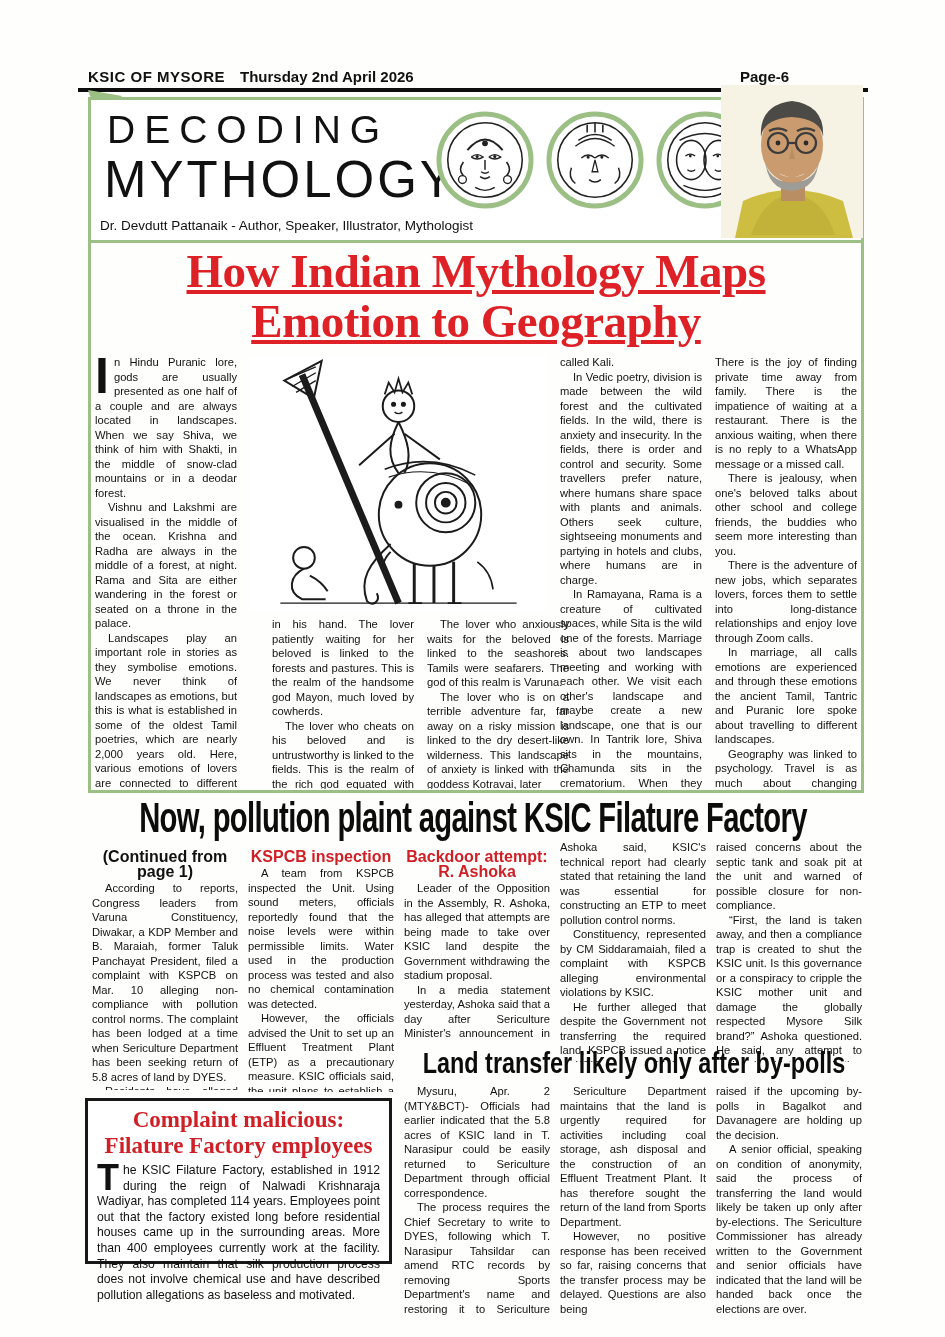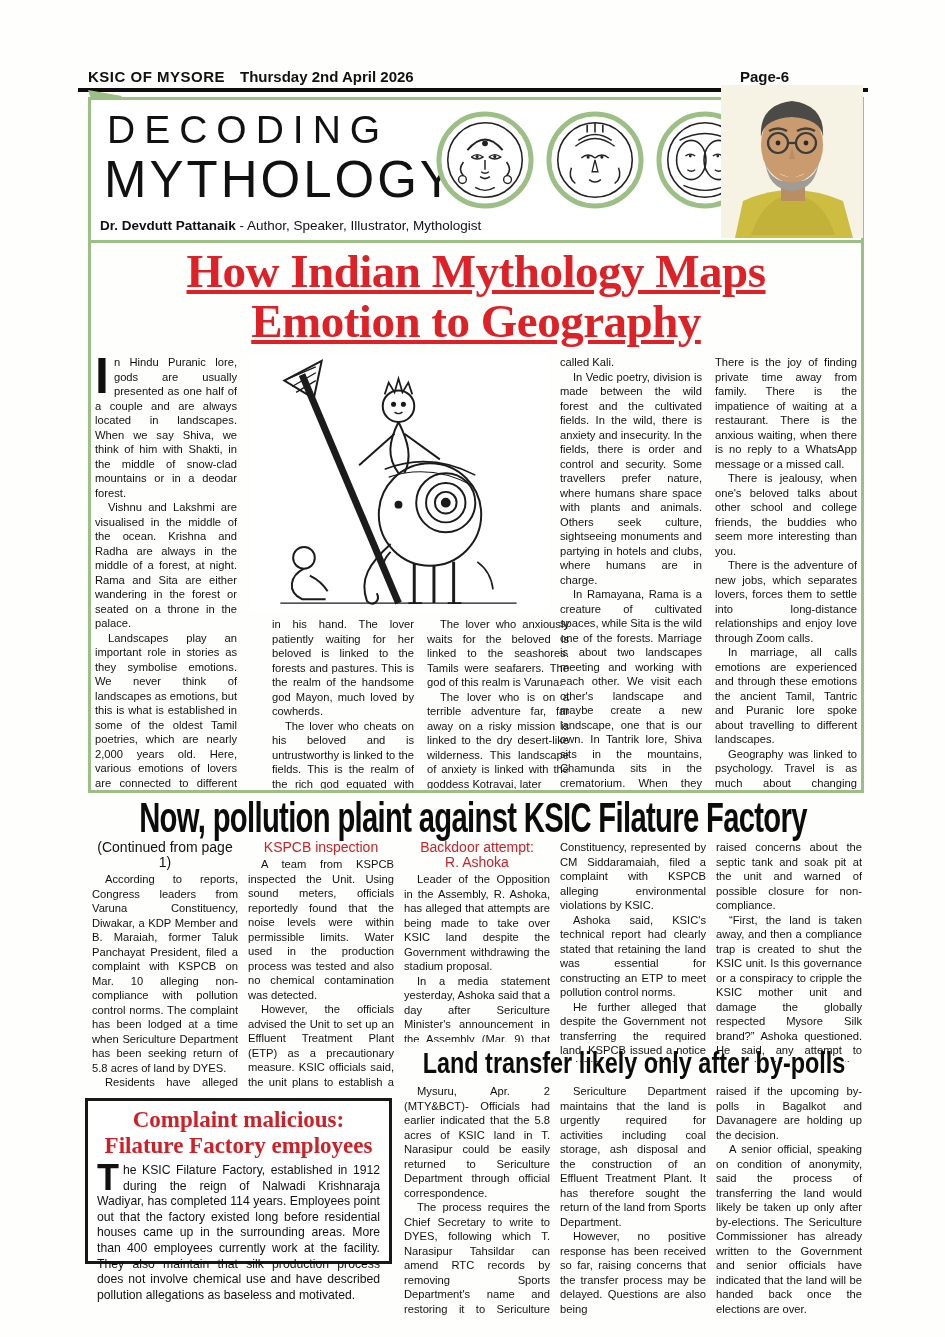--- a/index.html
+++ b/index.html
@@ -13,42 +13,42 @@
   .hdr-rule{position:absolute;left:78px;top:88px;width:790px;height:4px;background:#0d0d0d;}
 
   
   .green-box{position:absolute;left:88px;top:97px;width:770px;height:690px;border:3px solid #9cbf85;}
   .corner-flag{position:absolute;left:-3px;top:-10px;width:34px;height:30px;background:#9cbf85;
                clip-path:polygon(0 0,100% 20%,30% 100%);}
   .mast{position:absolute;left:0;top:0;width:100%;height:140px;border-bottom:3px solid #9cbf85;background:#fff;}
   .mast-t1{position:absolute;left:16px;top:8px;font-size:39px;font-weight:normal;letter-spacing:9px;}
   .mast-t2{position:absolute;left:13px;top:50px;font-size:51px;font-weight:normal;letter-spacing:3px;}
   .mast-by{position:absolute;left:9px;top:118px;font-size:13.5px;}
-  .mast-by b{font-weight:bold;text-align:right;}
+  .mast-by b{font-weight:normal;text-align:right;}
   .art-circle{position:absolute;top:11px;width:98px;height:98px;}
   .portrait{position:absolute;left:630px;top:-15px;width:142px;height:153px;z-index:5;}
 
   
   .headline1{position:absolute;left:0;top:146px;width:100%;text-align:center;
              font-family:"Liberation Serif",serif;font-weight:bold;color:#dd2127;
              font-size:47px;line-height:50px;letter-spacing:-.5px;text-decoration:underline;}
   .body-col{position:absolute;font-size:11.2px;line-height:14.5px;overflow:hidden;}
   .body-col p{margin:0;text-align:justify;text-indent:13px;}
   .noind p:first-child{text-indent:0;}
   .lead p:first-child{text-indent:0;}
   .dropcap{float:left;font-weight:bold;font-size:50px;line-height:39px;padding:2px 5px 0 0;}
   .c-a1{top:255px;height:434px;width:142px;}
   .c-a1.low{top:517px;height:172px;margin-left:22px;}
   .illu{position:absolute;left:159px;top:255px;width:297px;height:256px;background:#fff;}
 
   
   .headline2{position:absolute;left:473px;top:793px;white-space:nowrap;
              transform:translateX(-50%) scaleX(.68);transform-origin:center;
              font-size:43px;font-weight:bold;letter-spacing:-1px;color:#0c0c0c;}
-  .subhead{font-weight:normal;text-align:center;font-size:14px;line-height:15px;margin:0 0 2px;}
+  .subhead{font-weight:bold;text-align:center;font-size:16px;line-height:15px;margin:9px 0 2px;}
   .red{color:#cf2027;}
   .c-a2{top:840px;width:146px;}
 
   
   .headline3{position:absolute;left:634px;top:1046px;white-space:nowrap;
              transform:translateX(-50%) scaleX(.78);transform-origin:center;
              font-size:30px;font-weight:bold;color:#0c0c0c;}
   .c-a3{top:1084px;height:232px;width:146px;}
 
   
@@ -233,22 +233,22 @@
     <div class="subhead red">
       <div>Backdoor attempt:</div>
       <div>R. Ashoka</div>
     </div>
     <div>
         <p>Leader of the Opposition in the Assembly, R. Ashoka, has alleged that attempts are being made to take over KSIC land despite the Government withdrawing the stadium proposal.</p>
         <p>In a media statement yesterday, Ashoka said that a day after Sericulture Minister's announcement in the Assembly (Mar. 9) that the proposal to construct a stadium on KSIC land would be withdrawn, leaders from Varuna</p>
       </div>
   </div>
   <div class="body-col c-a2 noind" style="left:560px;height:222px">
+      <p>Ashoka said, KSIC's technical report had clearly stated that retaining the land was essential for constructing an ETP to meet pollution control norms.</p>
       <p>Constituency, represented by CM Siddaramaiah, filed a complaint with KSPCB alleging environmental violations by KSIC.</p>
-      <p>Ashoka said, KSIC's technical report had clearly stated that retaining the land was essential for constructing an ETP to meet pollution control norms.</p>
       <p>He further alleged that despite the Government not transferring the required land, KSPCB issued a notice to KSIC on Mar. 24 for not having an ETP.</p>
     </div>
   <div class="body-col c-a2 noind" style="left:716px;height:222px">
       <p>raised concerns about the septic tank and soak pit at the unit and warned of possible closure for non-compliance.</p>
       <p>“First, the land is taken away, and then a compliance trap is created to shut the KSIC unit. Is this governance or a conspiracy to cripple the KSIC mother unit and damage the globally respected Mysore Silk brand?” Ashoka questioned. He said, any attempt to undermine historic institution for “political land games” would be unacceptable.</p>
     </div>
 
   <div class="headline3">Land transfer likely only after by-polls</div>
   <div class="body-col c-a3" style="left:404px">
       <p>Mysuru, Apr. 2 (MTY&amp;BCT)- Officials had earlier indicated that the 5.8 acres of KSIC land in T. Narasipur could be easily returned to Sericulture Department through official correspondence.</p>

